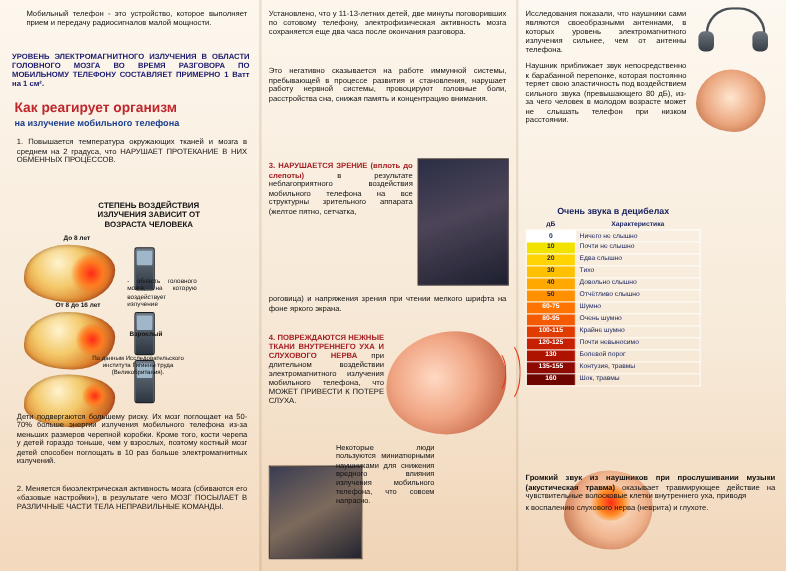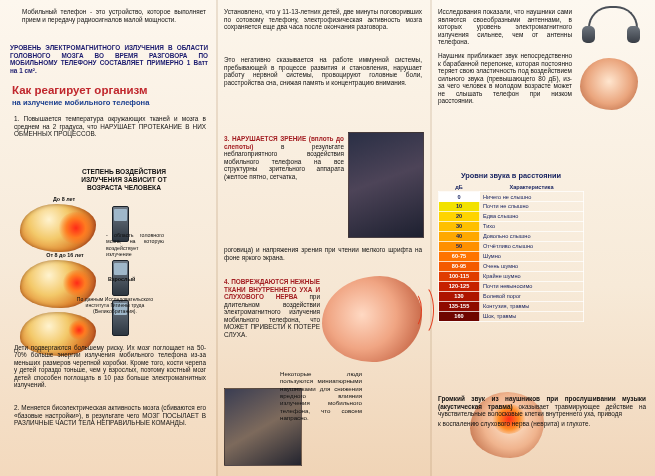--- a/index.html
+++ b/index.html
@@ -175,21 +175,21 @@
   <div class="tb" id="r-2">Наушник приближает звук непосредственно к барабанной перепонке, которая постоянно теряет свою эластичность под воздействием сильного звука (превышающего 80 дБ), из-за чего человек в молодом возрасте может не слышать телефон при низком расстоянии.</div>
 
   <div class="hp" style="left:582px;top:6px;width:62px;height:56px;">
     <div class="band" style="left:6px;top:0;width:46px;height:24px;"></div>
     <div class="cup" style="left:0px;top:20px;"></div>
     <div class="cup" style="left:45px;top:20px;"></div>
   </div>
   <div class="headglow" style="left:580px;top:58px;width:58px;height:52px;background:radial-gradient(circle at 50% 45%,#ffe6cf 0%,#eaa57d 55%,#b96a45 90%);"></div>
 
   <div class="tbl">
-    <div class="tt">Уровни звука в расстоянии</div>
+    <div class="tt">Очень звука в децибелах</div>
     <table>
       <thead>
         <tr>
           <th>дБ</th>
           <th>Характеристика</th>
         </tr>
       </thead>
       <tbody id="tbl-body">
           <tr>
             <td class="db" style="background: rgb(255, 255, 255); color: rgb(20, 32, 94);">0</td>

